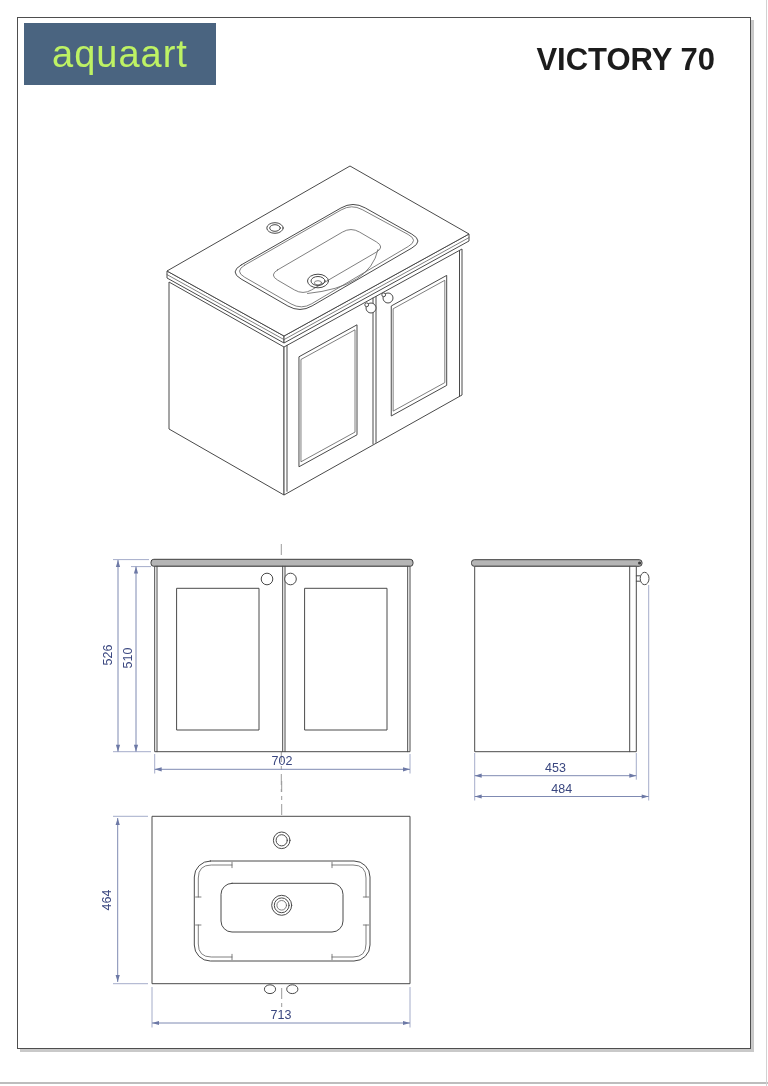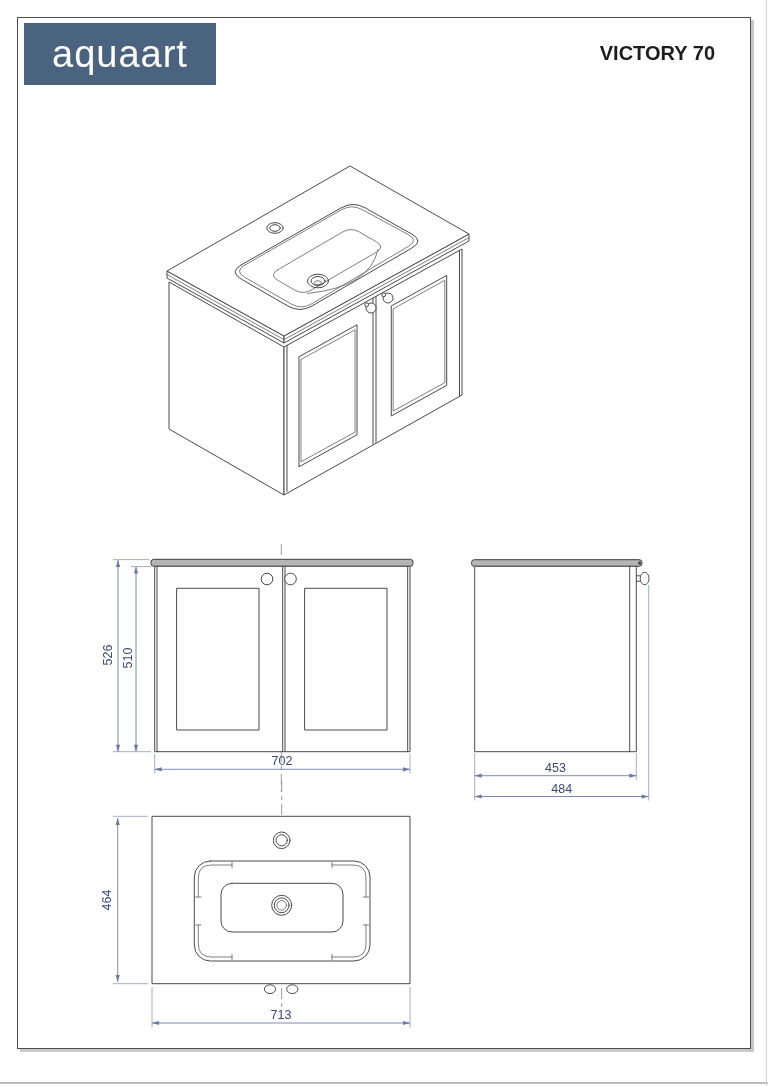--- a/index.html
+++ b/index.html
@@ -4,22 +4,22 @@
 <style>
   html,body{margin:0;padding:0;background:#ffffff;}
   .viewport{position:relative;width:768px;height:1086px;background:#ffffff;overflow:hidden;
             font-family:"Liberation Sans",sans-serif;}
   .edge-bottom{position:absolute;left:0;top:1082px;width:768px;height:2px;background:#bdbdbd;}
   .edge-right{position:absolute;top:0;left:766px;width:1px;height:1086px;background:#d2d2d2;}
   .frame{position:absolute;left:17px;top:17px;width:734px;height:1032px;box-sizing:border-box;
          border:1px solid #4e4e4e;background:#ffffff;box-shadow:3px 3px 0 #c9c9c9;}
   .logo{position:absolute;left:6px;top:5px;width:192px;height:62px;background:#4a6480;
         display:flex;align-items:center;justify-content:center;}
-  .logo span{color:#ffffff;font-size:38px;letter-spacing:1px;line-height:1;}
-  .title{position:absolute;top:24px;right:35px;color:#1c1c1c;font-size:20px;font-weight:600;letter-spacing:0px;}
+  .logo span{color:#bef264;font-size:38px;letter-spacing:1px;line-height:1;}
+  .title{position:absolute;top:24px;right:35px;color:#1c1c1c;font-size:31px;font-weight:600;letter-spacing:0px;}
   svg{position:absolute;overflow:visible;}
   .iso-svg{left:123px;top:123px;}
   .front-svg{left:73px;top:523px;}
   .side-svg{left:438px;top:523px;}
   .top-svg{left:73px;top:763px;}
   .ln{stroke:#4a4a4a;stroke-width:1;fill:none;stroke-linecap:round;stroke-linejoin:round;}
   .thin{stroke:#5f5f5f;stroke-width:0.8;}
   .face{fill:#ffffff;stroke:#4a4a4a;stroke-width:1;stroke-linejoin:round;}
   .counter{fill:#b5b5b5;stroke:#3e3e3e;stroke-width:1;}
   .dim{stroke:#7f8ab2;stroke-width:1;fill:none;}

